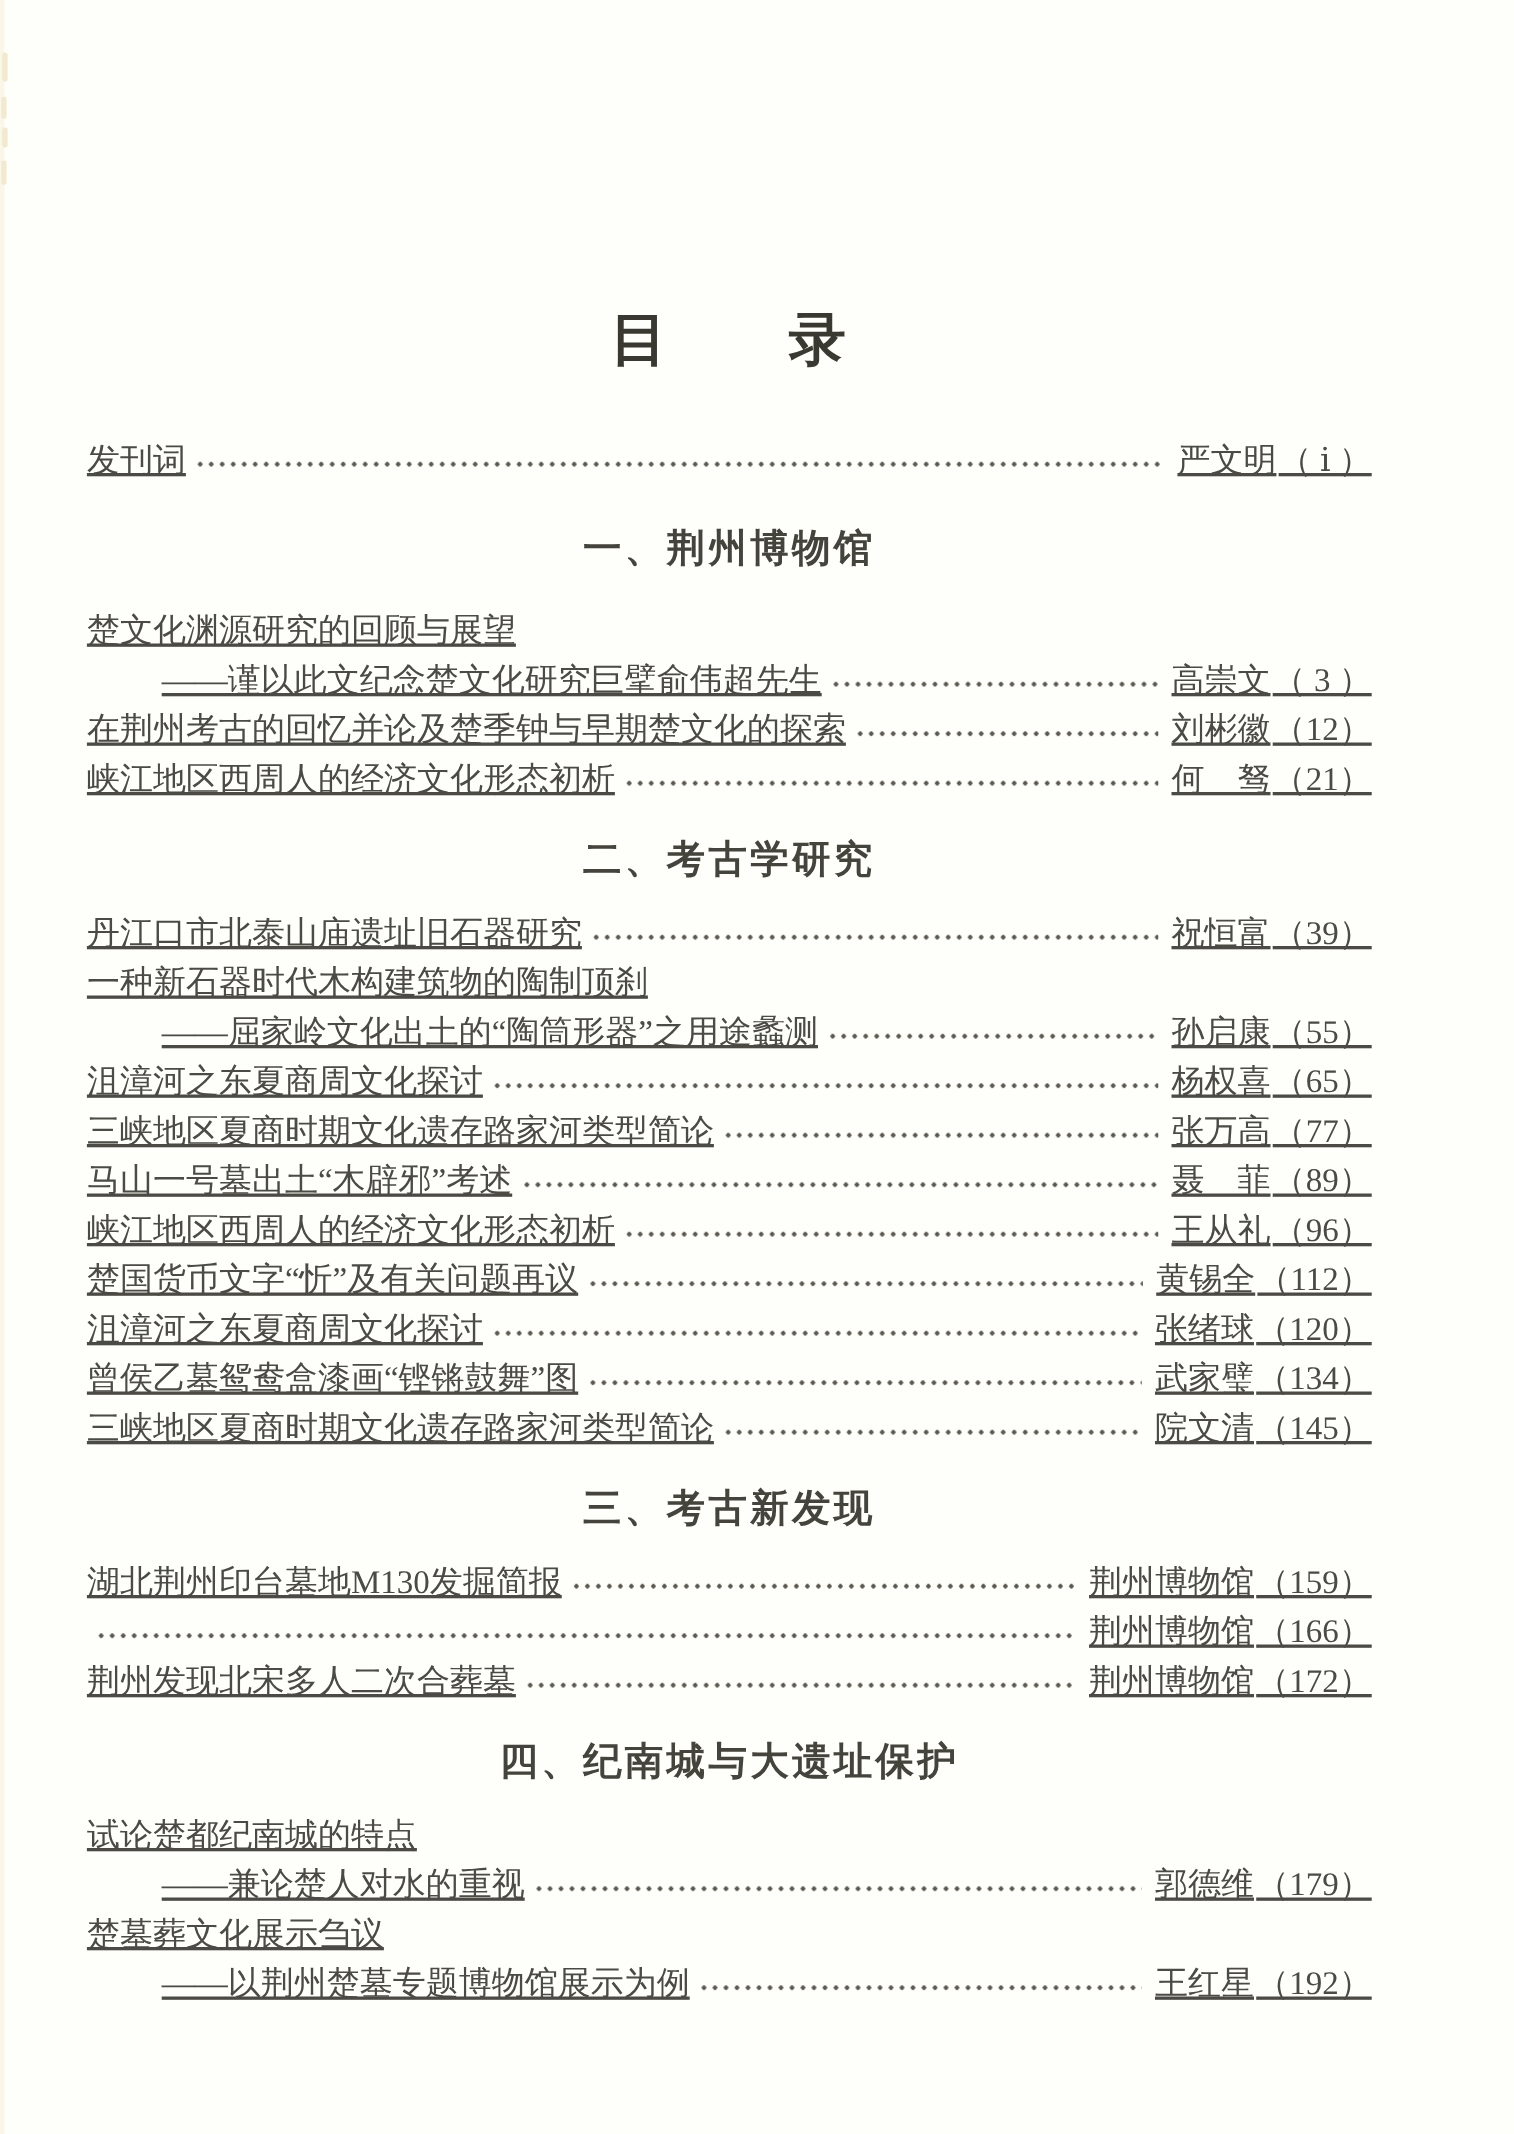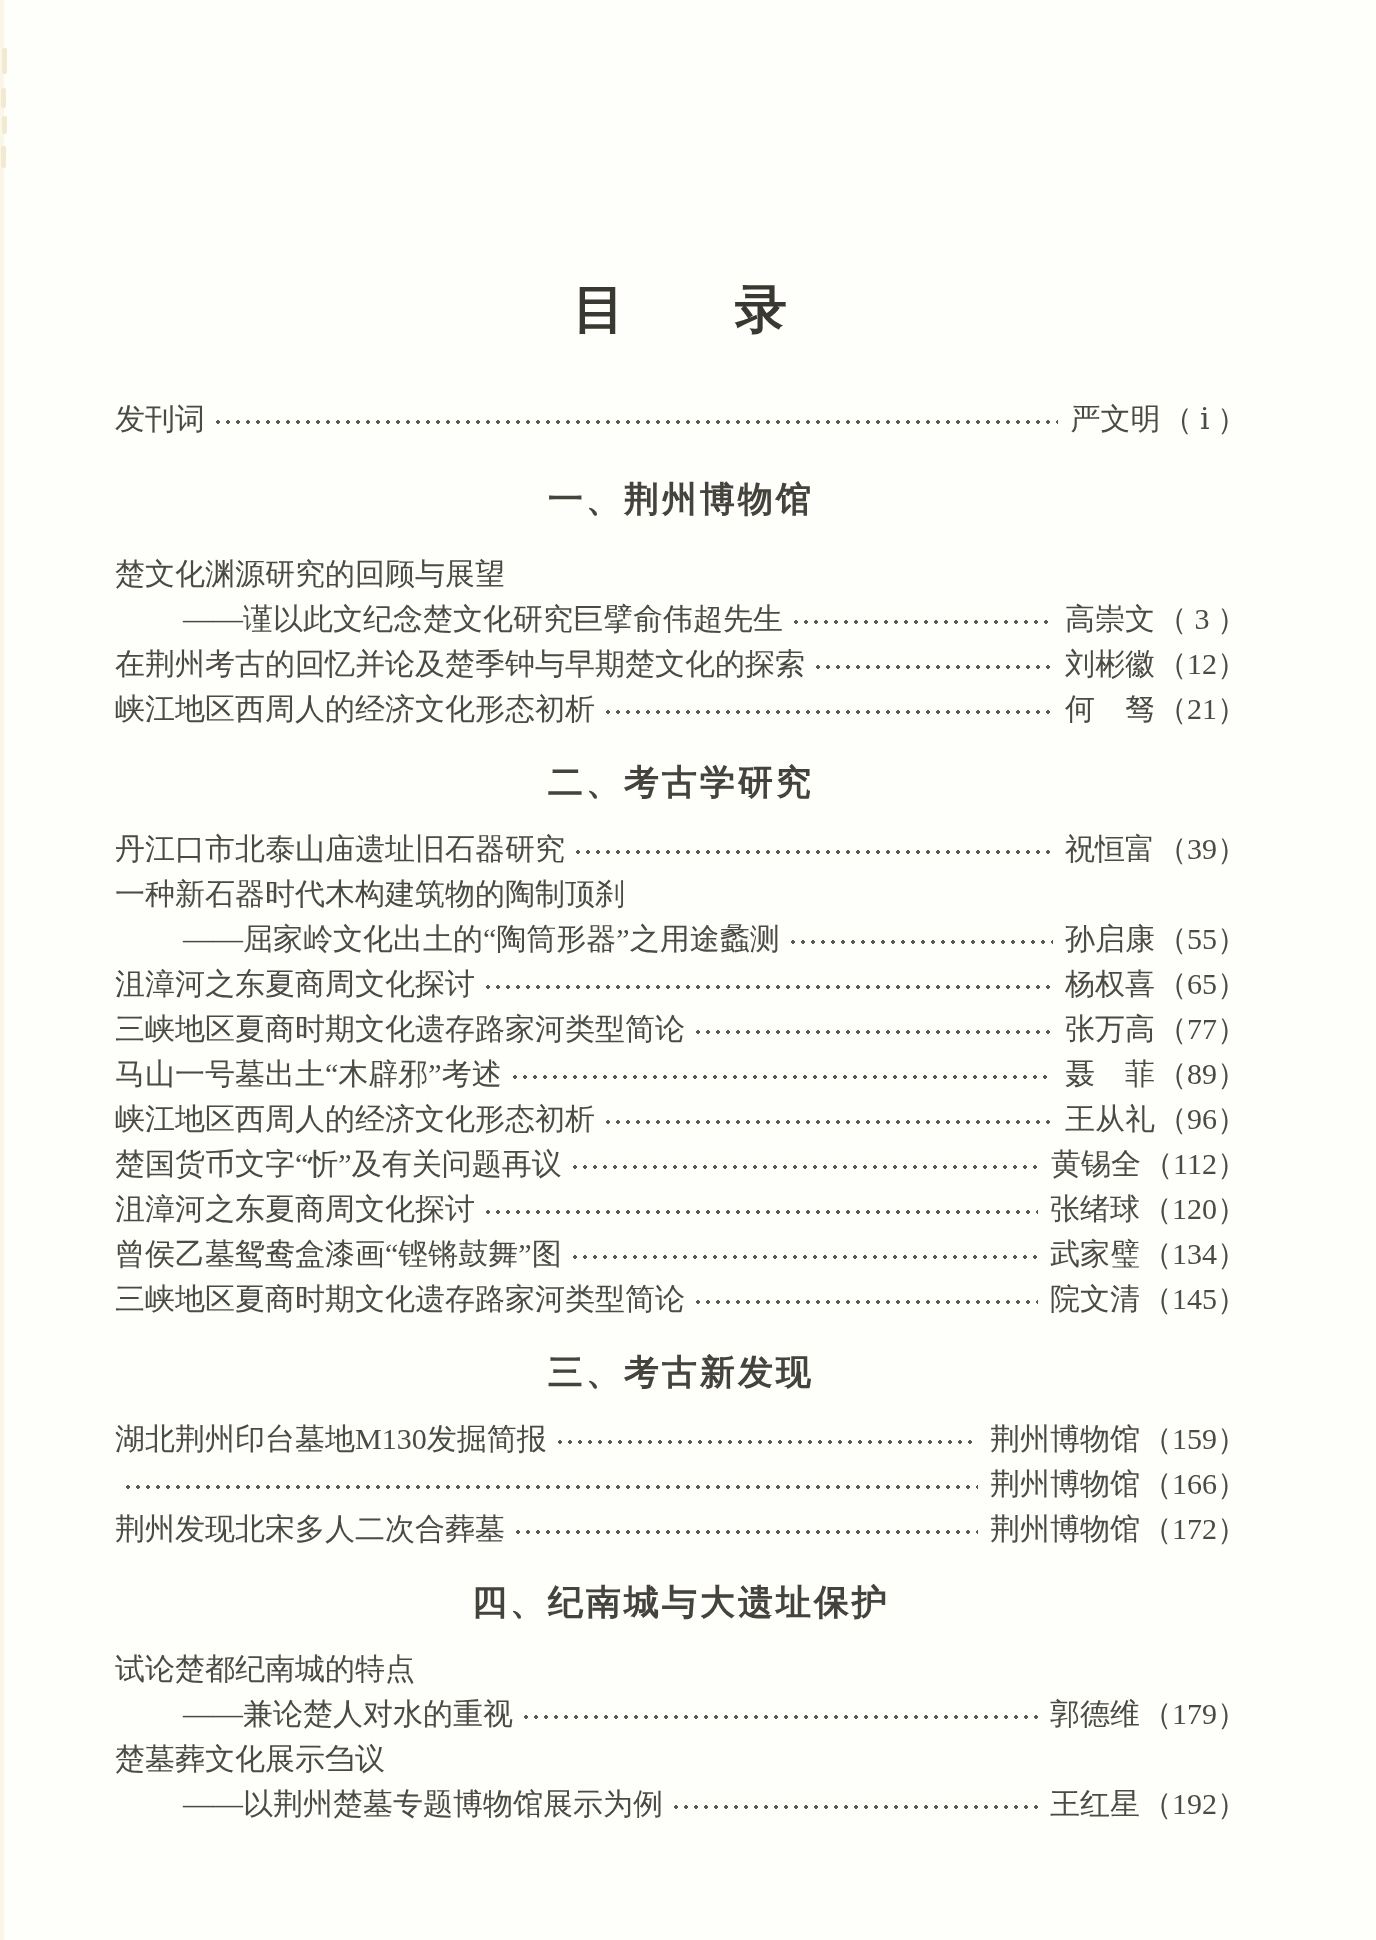--- a/index.html
+++ b/index.html
@@ -7,21 +7,21 @@
     width:1376px;height:1940px;
     background:#fefefb;
     overflow:hidden;
     position:relative;
     font-family:"Liberation Serif","DejaVu Serif",serif;
     color:#4b4a44;
   }
   .page{
     box-sizing:border-box;
     width:1376px;height:1404px;
-    padding:282px 129px 0 115px;
+    padding:282px 129px 0 79px;
     position:relative;
   }
   .doc-title{
     text-align:center;
     font-size:52px;
     font-weight:bold;
     color:#3a3931;
     line-height:56px;
     margin-bottom:58px;
     letter-spacing:2px;
@@ -38,20 +38,21 @@
     letter-spacing:3px;
   }
   .section-heading.first{margin-top:35px;margin-bottom:30px;}
   .section-heading.last{}
   .row{
     display:flex;
     align-items:baseline;
     font-size:30px;
     line-height:45px;
     white-space:nowrap;
+    text-decoration:underline;
   }
   .row .t{flex:none;}
   .row.indent{padding-left:68px;}
   .leader{
     flex:1 1 auto;
     min-width:24px;
     height:8px;
     align-self:center;
     margin:6px 12px 0 8px;
     background-image:radial-gradient(circle, #5a584f 1.9px, rgba(0,0,0,0) 2.1px);

